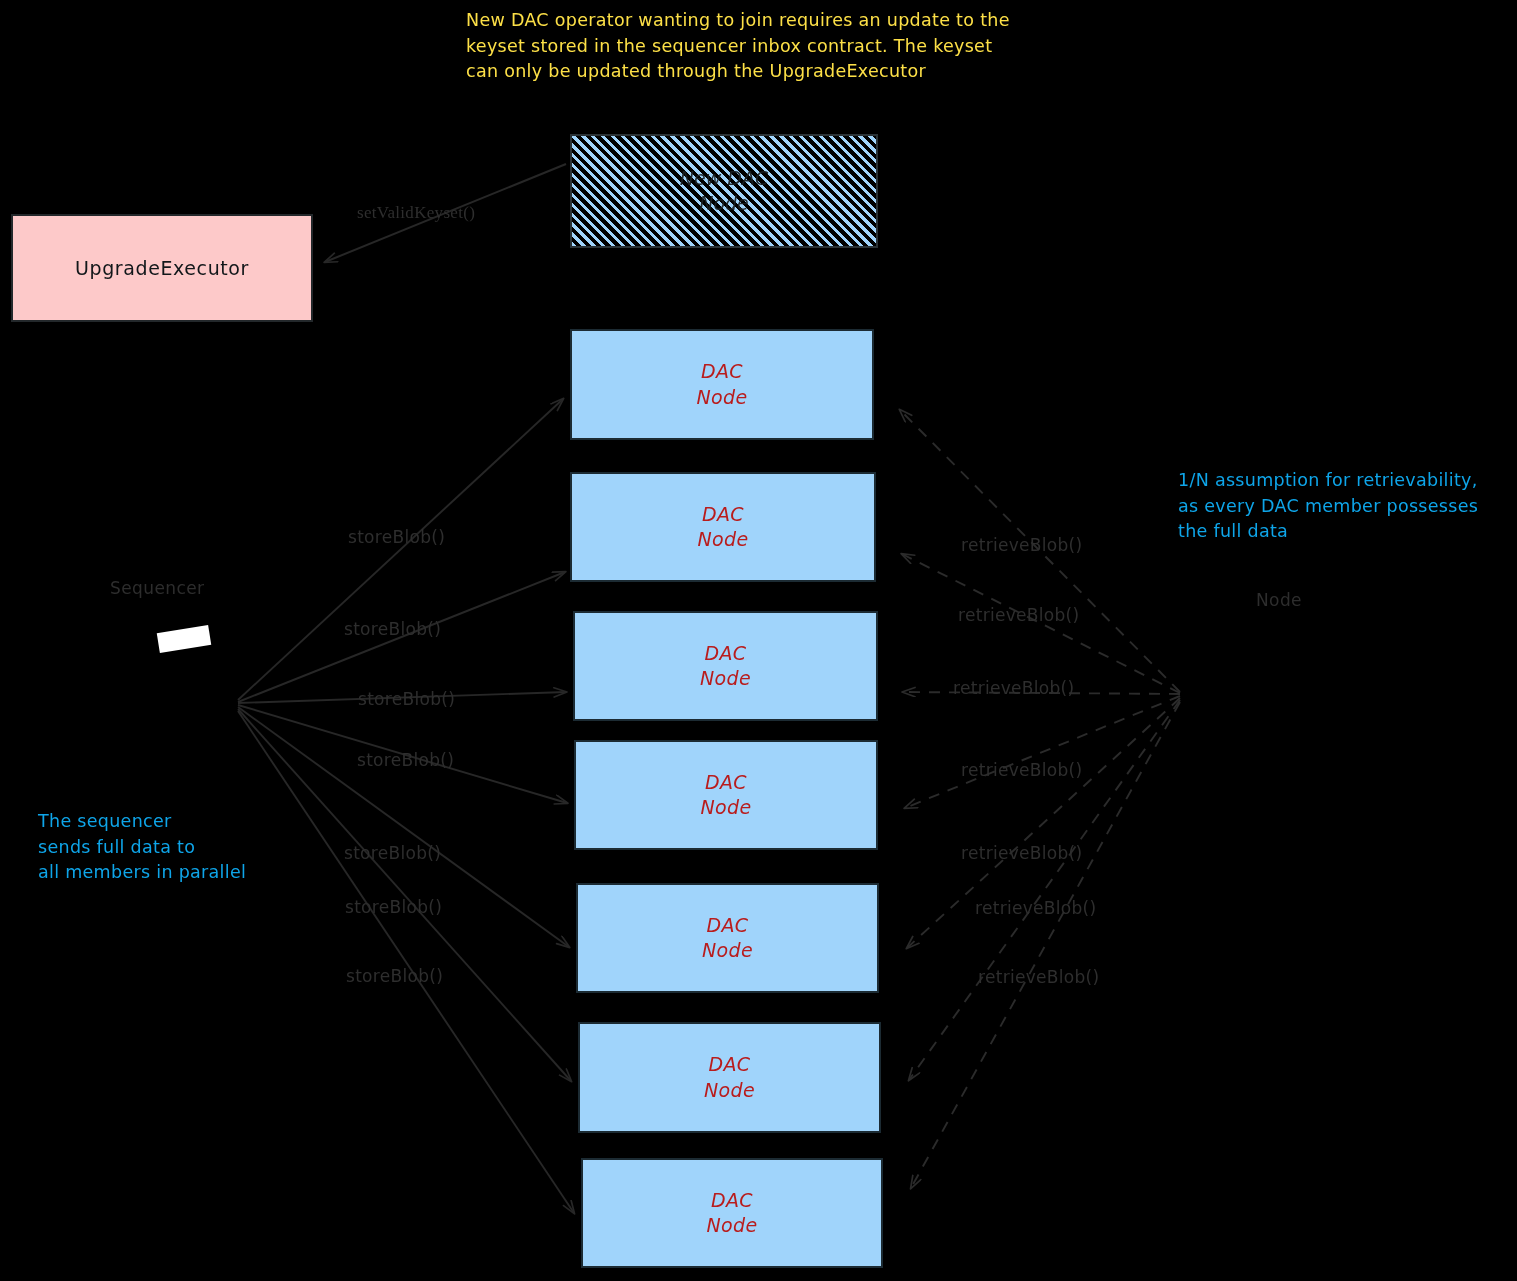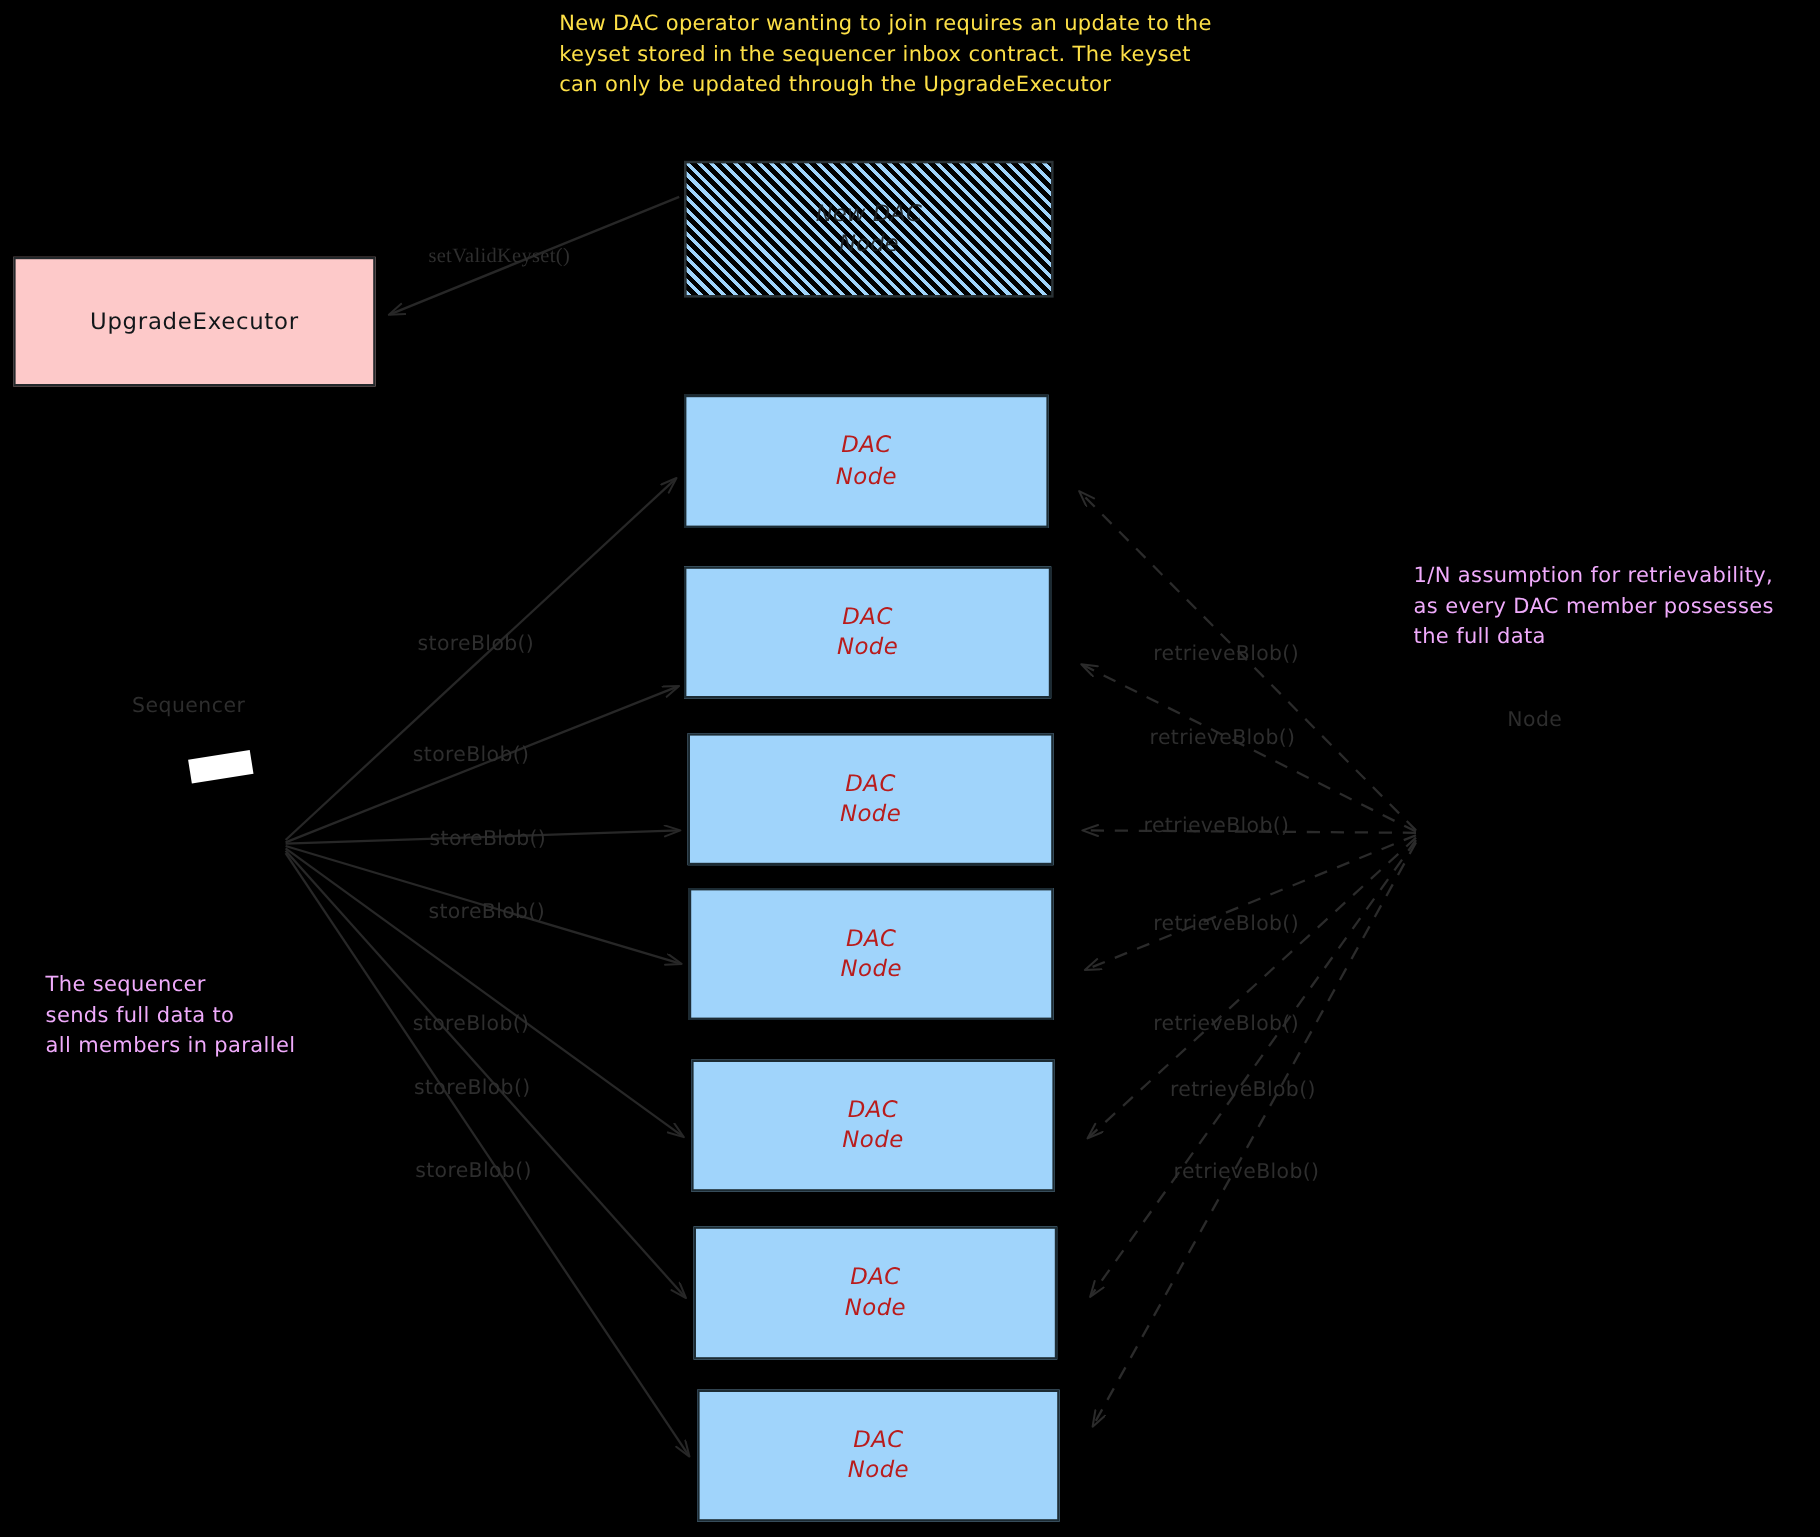--- a/index.html
+++ b/index.html
@@ -76,21 +76,21 @@
     color: #1a1f22;
     font-size: 19px;
     font-style: italic;
     line-height: 1.33;
     text-align: center;
     opacity: 0.92;
     font-family: "DejaVu Sans", sans-serif;
   }
   .note {
     position: absolute;
-    color: #f0abfc;
+    color: #0ea5e9;
     font-size: 17.5px;
     line-height: 1.47;
     letter-spacing: 0.3px;
     font-family: "DejaVu Sans", sans-serif;
     white-space: pre-line;
   }
   .note.top {
     color: #fde047;
   }
   .edge-label {

